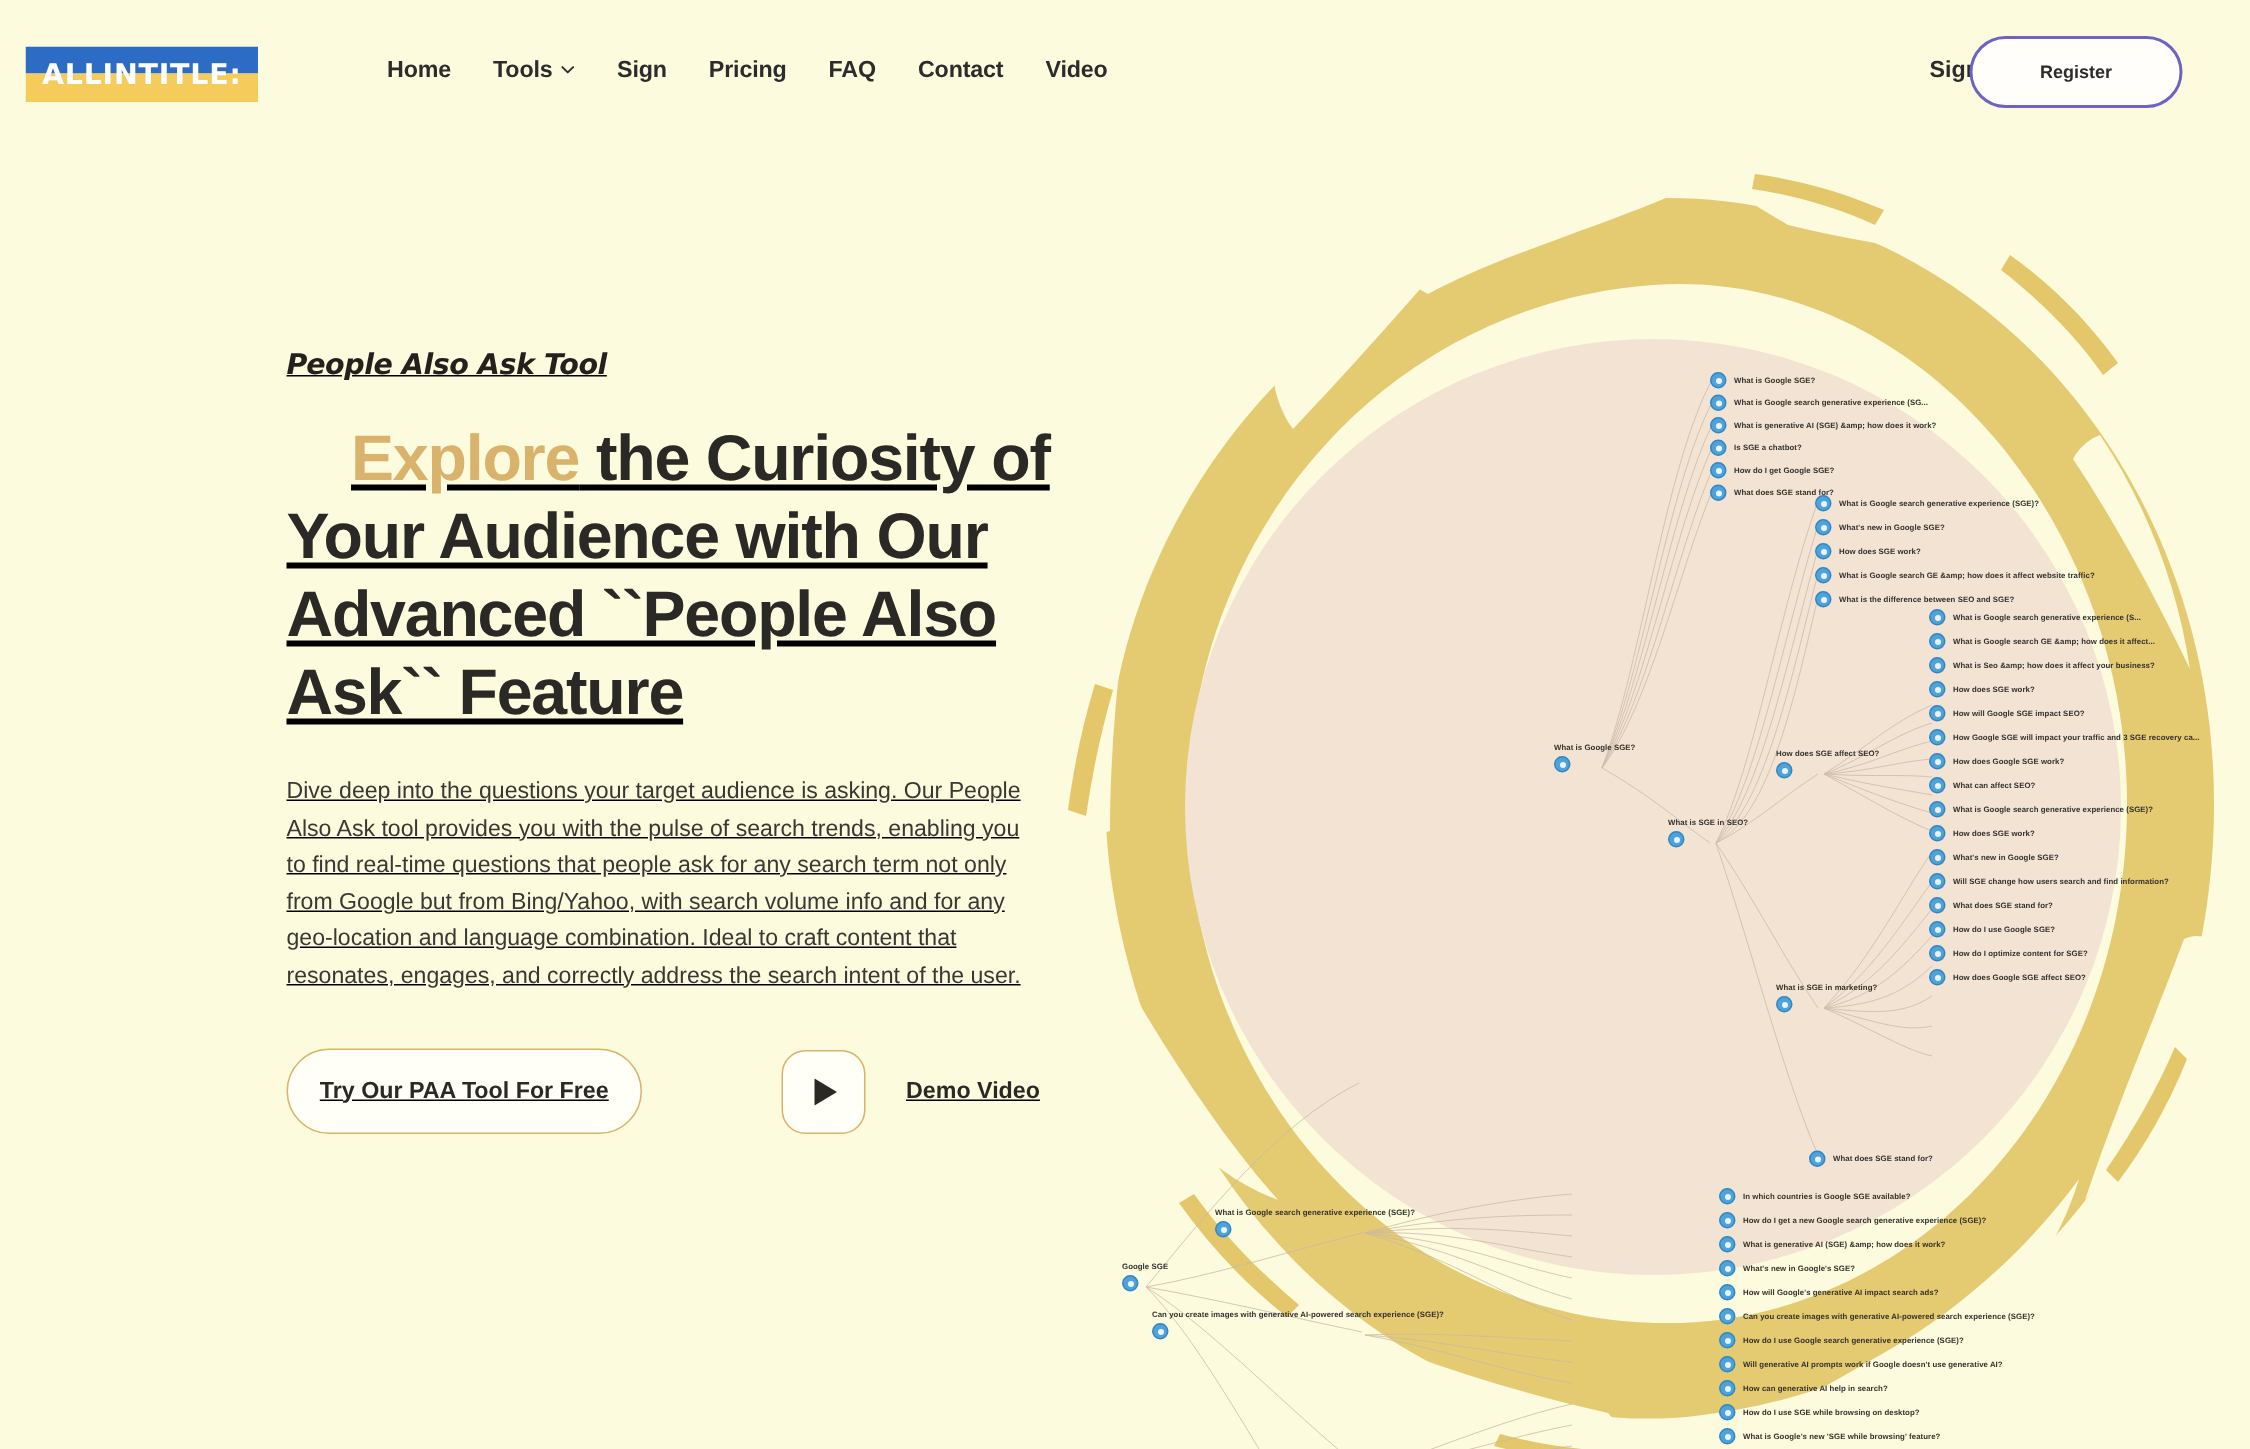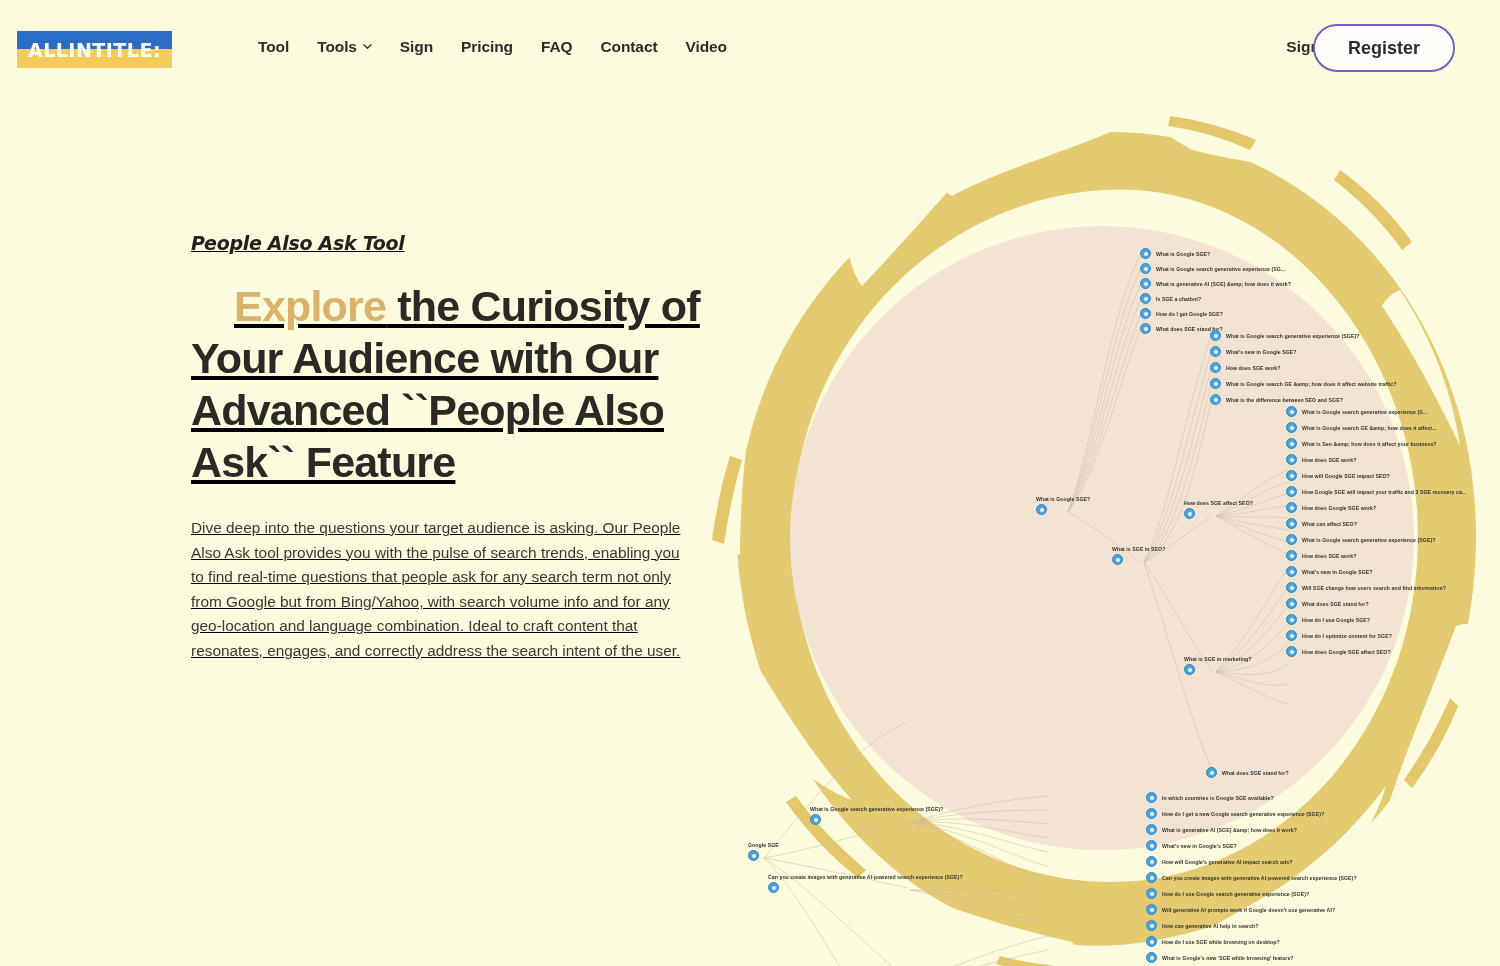--- a/index.html
+++ b/index.html
@@ -44,21 +44,21 @@
     position: absolute; right: 110px; top: 38px;
     display: flex; align-items: center; gap: 0px;
   }
   .signin {
     font-size: 15.5px; font-weight: 700; color: #2C2C2C;
     cursor: pointer; margin-right: 52px;
   }
   .register-btn {
     width: 142px; height: 48px; border-radius: 26px;
     border: 2px solid #6C63C4; background: #FFFEFA;
-    font-size: 18px; font-weight: 700; color: #2C2C2C;
+    font-size: 12px; font-weight: 700; color: #2C2C2C;
     display: flex; align-items: center; justify-content: center;
     cursor: pointer; position: absolute; right: -65px; top: -14px;
   }
 
   
   .hero { position: absolute; left: 191px; top: 232px; width: 520px; z-index: 30; text-decoration: underline; }
   .eyebrow {
     font-size: 19px; font-weight: 700; font-style: italic;
     color: #24201D; letter-spacing: -0.3px; margin-bottom: 26px;
     font-family: "DejaVu Sans", sans-serif;
@@ -132,21 +132,21 @@
   <div class="header">
 
     <div class="logo">
       <div class="logo-top"></div>
       <div class="logo-bot"></div>
       <div class="logo-text">ALLINTITLE:</div>
     </div>
 
     <nav class="nav">
       <div class="nav-item">
-        <span>Tool</span>
+        <span>Home</span>
       </div>
       <div class="nav-item">
         <span>Tools</span>
         <span class="chev">
           <svg width="9" height="9" viewBox="0 0 10 10">
               <path d="M1 3 L5 7 L9 3" stroke="#2C2C2C" stroke-width="1.4" fill="none" stroke-linecap="round" stroke-linejoin="round"></path>
             </svg>
         </span>
       </div>
       <div class="nav-item">
@@ -171,20 +171,29 @@
       <div class="register-btn">Register</div>
     </div>
   </div>
 
   <div class="hero">
     <div class="eyebrow">People Also Ask Tool</div>
     <h1 class="headline">
       <span class="accent">Explore</span><span> the Curiosity of Your Audience with Our Advanced ``People Also Ask`` Feature</span>
     </h1>
     <p class="lede">Dive deep into the questions your target audience is asking. Our People Also Ask tool provides you with the pulse of search trends, enabling you to find real-time questions that people ask for any search term not only from Google but from Bing/Yahoo, with search volume info and for any geo-location and language combination. Ideal to craft content that resonates, engages, and correctly address the search intent of the user.</p>
+    <div class="cta-row">
+      <div class="cta-primary">Try Our PAA Tool For Free</div>
+      <div class="demo-wrap">
+        <div class="play-btn">
+          <div class="play-tri"></div>
+        </div>
+        <div class="demo-label">Demo Video</div>
+      </div>
+    </div>
   </div>
 
   <div class="visual">
 
     <svg class="brush" width="800" height="856" viewBox="0 0 800 856">
       <defs>
         <clipPath id="ringclip">
           <path d="M400,24 C605,24 770,205 770,428 C770,651 605,832 400,832 C195,832 30,651 30,428 C30,205 195,24 400,24 Z
                    M400,84 C233,84 86,238 86,428 C86,618 233,772 400,772 C567,772 714,618 714,428 C714,238 567,84 400,84 Z"></path>
         </clipPath>

